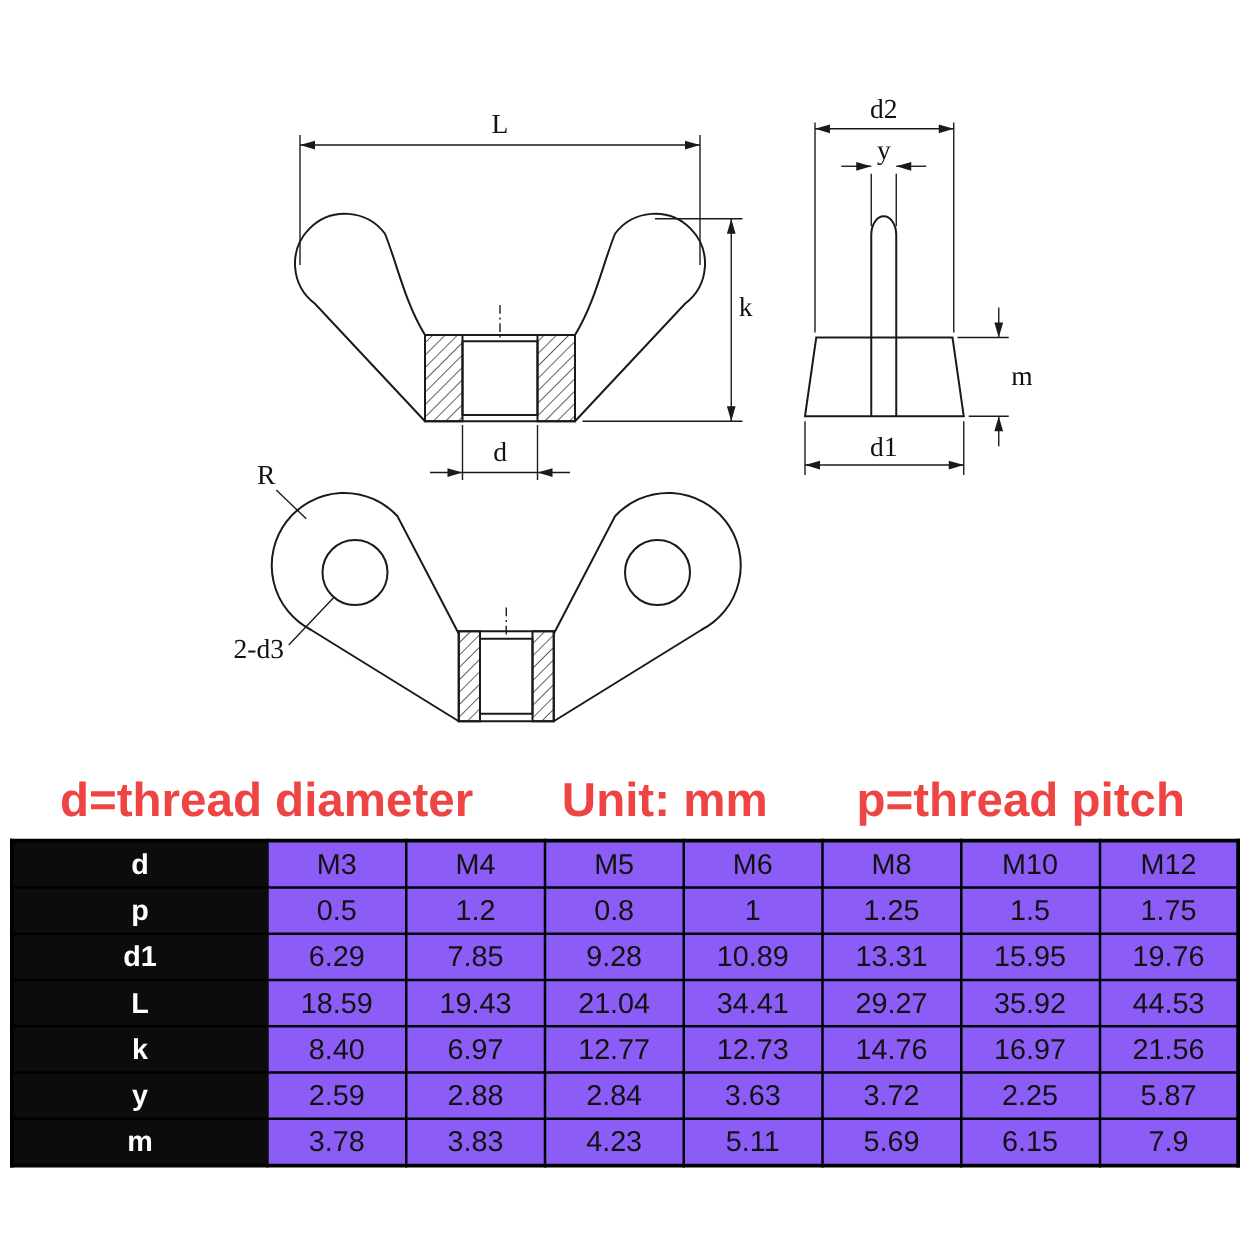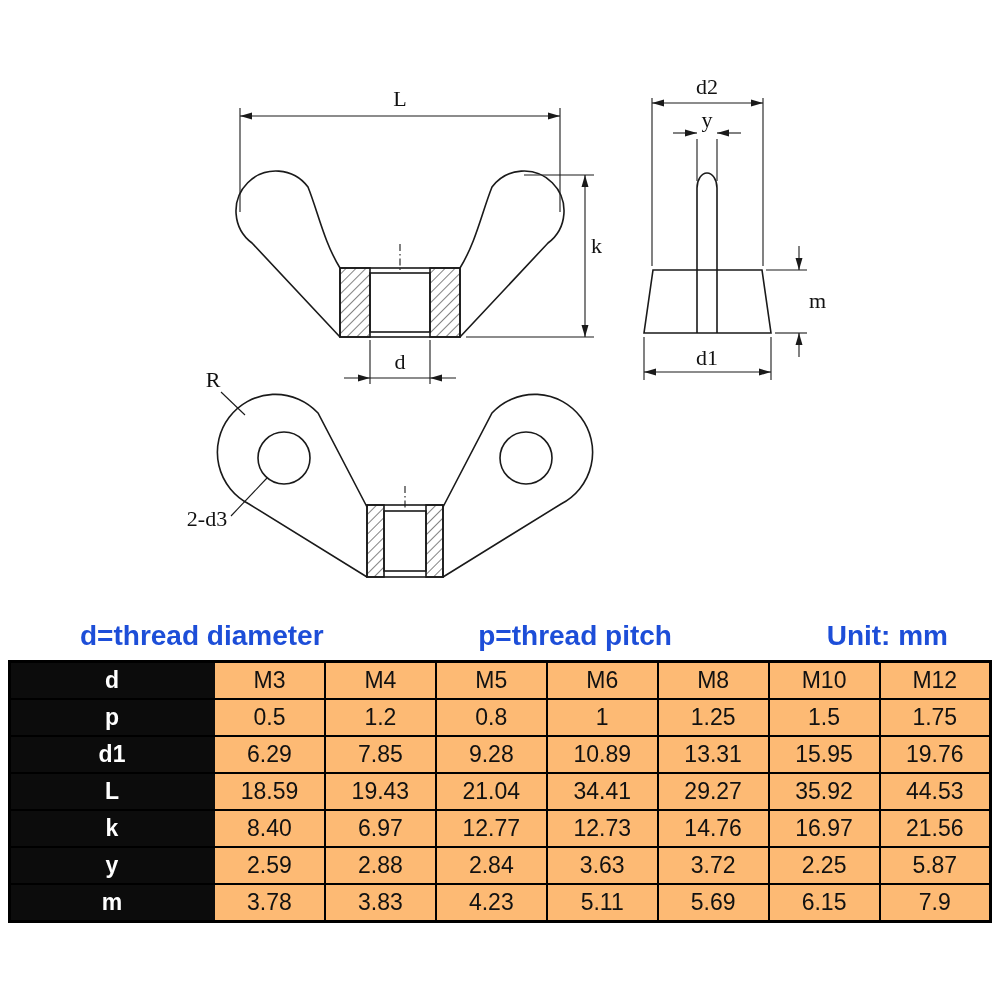--- a/index.html
+++ b/index.html
@@ -1,25 +1,25 @@
 <!DOCTYPE html>
 <html><head>
 <meta charset="utf-8">
 <style>
   html,body{margin:0;padding:0;background:#ffffff;}
   .page{position:relative;width:1000px;height:1000px;background:#fff;
         font-family:"Liberation Sans",sans-serif;color:#111;overflow:hidden;}
   .drawing{display:block;}
   svg text{font-family:"Liberation Serif","DejaVu Serif",serif;font-size:22px;fill:#111;}
   .caption{display:flex;align-items:baseline;justify-content:space-between;
-           padding:0 52px 4px 80px;font-size:28px;font-weight:bold;color:#1d4ed8;}
+           padding:0 52px 4px 48px;font-size:38px;font-weight:bold;color:#ef4444;}
   table.spec{border-collapse:collapse;margin:4px 8px 0 8px;width:984px;
              table-layout:fixed;border:3px solid #000;}
   table.spec td{border:2px solid #000;height:33px;text-align:center;
-                vertical-align:middle;font-size:23px;background:#fdba74;color:#111;
+                vertical-align:middle;font-size:23px;background:#8b5cf6;color:#111;
                 font-family:"Liberation Sans",sans-serif;}
   table.spec td.rowlabel{width:200px;background:#0c0c0c;color:#fff;font-weight:bold;
                          border-color:#0c0c0c;border-top-color:#000;border-bottom-color:#000;}
 </style>
 </head>
 <body>
 
 <div class="page">
 
   <svg class="drawing" width="1000" height="620" viewBox="0 0 1000 620">
@@ -130,22 +130,22 @@
     </g>
 
     <g stroke="#1a1a1a" stroke-width="1.1" fill="#1a1a1a">
       <line x1="267" y1="478" x2="231" y2="516"></line>
       <text x="207" y="526" text-anchor="middle" stroke="none">2-d3</text>
     </g>
   </svg>
 
   <div class="caption">
     <span>d=thread diameter</span>
+    <span>Unit: mm</span>
     <span>p=thread pitch</span>
-    <span>Unit: mm</span>
   </div>
 
   <table class="spec">
     <tbody>
         <tr>
           <td class="rowlabel">d</td>
           <td>M3</td>
           <td>M4</td>
           <td>M5</td>
           <td>M6</td>

